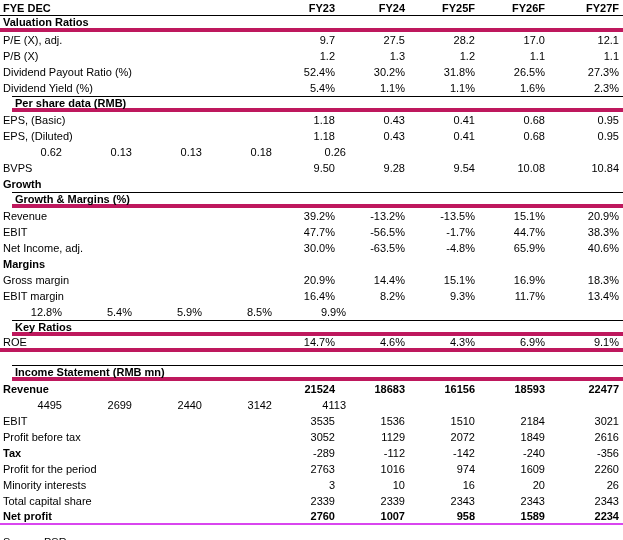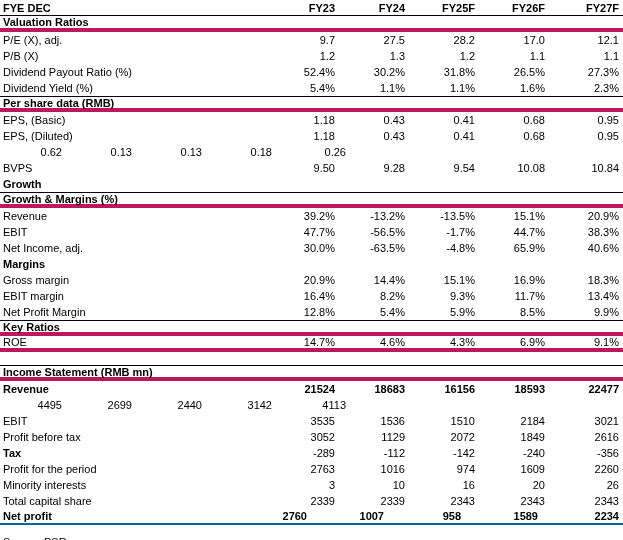--- a/index.html
+++ b/index.html
@@ -44,27 +44,27 @@
     padding-right: 4px;
   }
   .bold {
     font-weight: bold;
   }
   .hb {
     border-bottom: 1.5px solid #000;
   }
   .bt {
     border-top: 1px solid #000;
+    margin-left: 12px;
   }
   .bb {
     border-bottom: 4px solid #be185d;
   }
   .bb2 {
-    border-bottom: 2px solid #0369a1;
-    gap: 7px;
+    border-bottom: 2px solid #d946ef;
   }
   .source-row {
     height: 24px;
     align-items: flex-end;
     padding-bottom: 1px;
   }
 </style>
 </head>
 <body>
 
@@ -190,21 +190,20 @@
       </div>
       <div class="row">
         <span class="label">EBIT margin</span>
         <span class="val">16.4%</span>
         <span class="val">8.2%</span>
         <span class="val">9.3%</span>
         <span class="val">11.7%</span>
         <span class="val">13.4%</span>
       </div>
       <div class="row">
-        <span class="label">Net Profit Margin</span>
         <span class="val">12.8%</span>
         <span class="val">5.4%</span>
         <span class="val">5.9%</span>
         <span class="val">8.5%</span>
         <span class="val">9.9%</span>
       </div>
       <div class="row bt bb">
         <span class="label bold">Key Ratios</span>
       </div>
       <div class="row bb">

